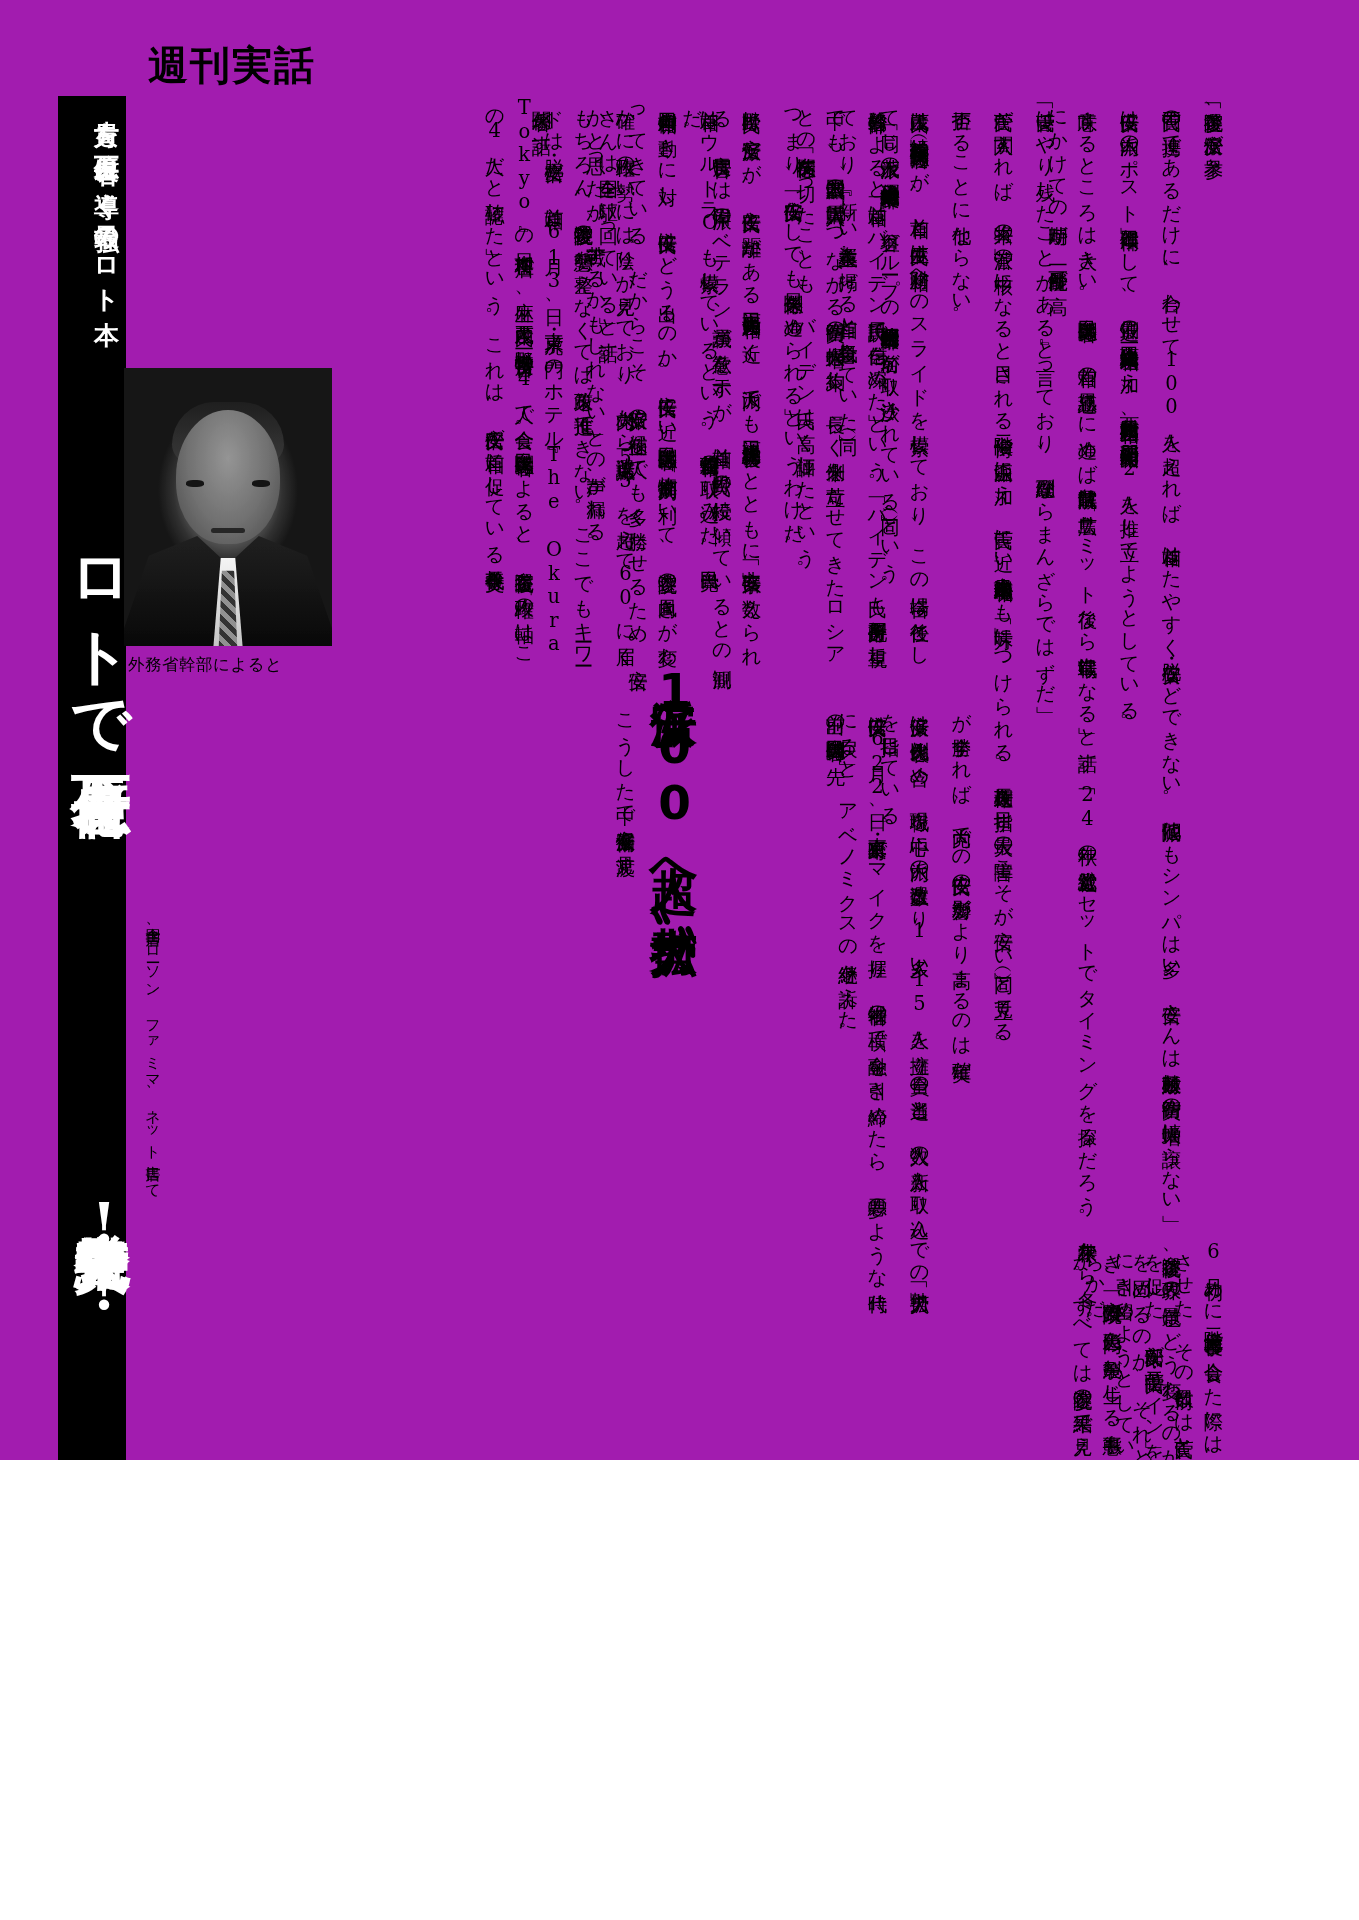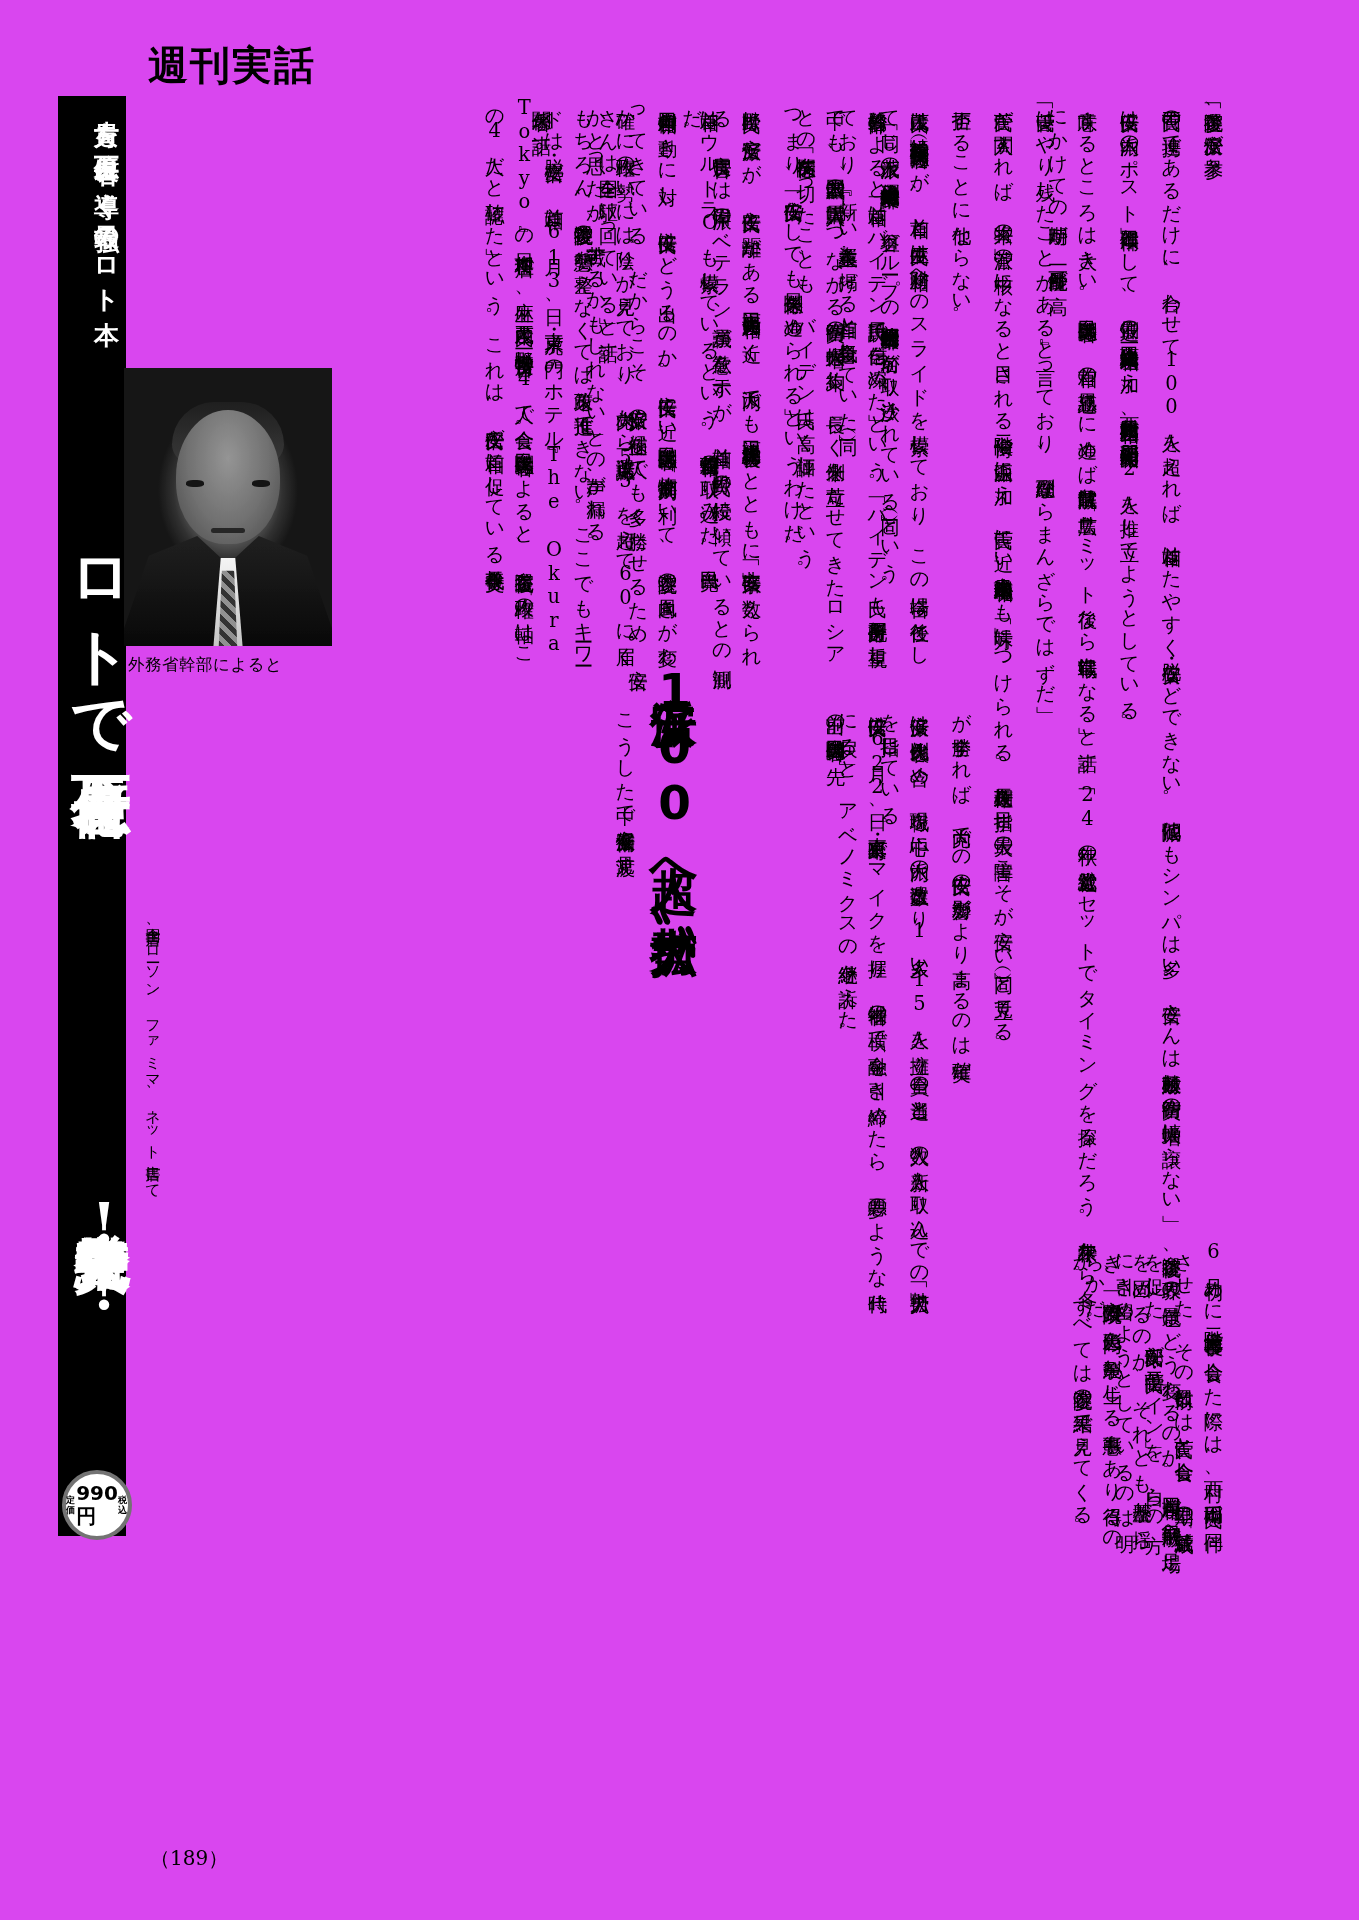--- a/index.html
+++ b/index.html
@@ -7,22 +7,22 @@
     padding: 0;
     background: #ffffff;
   }
   body {
     font-family: "DejaVu Sans", "Liberation Sans", sans-serif;
     color: #000000;
   }
   #page {
     position: relative;
     width: 1359px;
-    height: 1920px;
-    background: #d946ef;
+    height: 1460px;
+    background: #a21caf;
     overflow: hidden;
   }
 
   
   .masthead {
     position: absolute;
     left: 148px;
     top: 38px;
     font-family: "DejaVu Serif", "Liberation Serif", serif;
     font-weight: bold;

